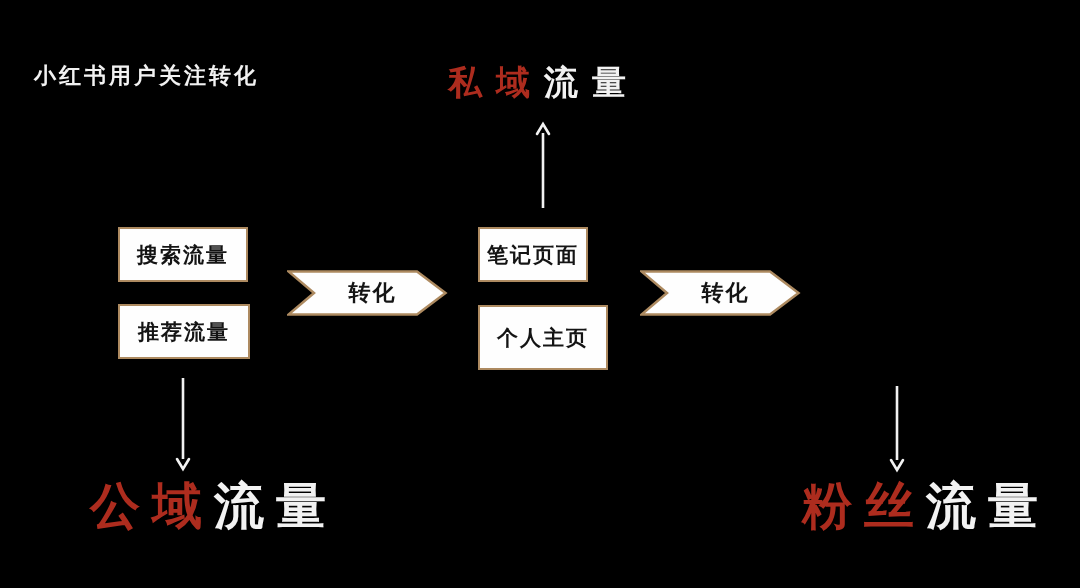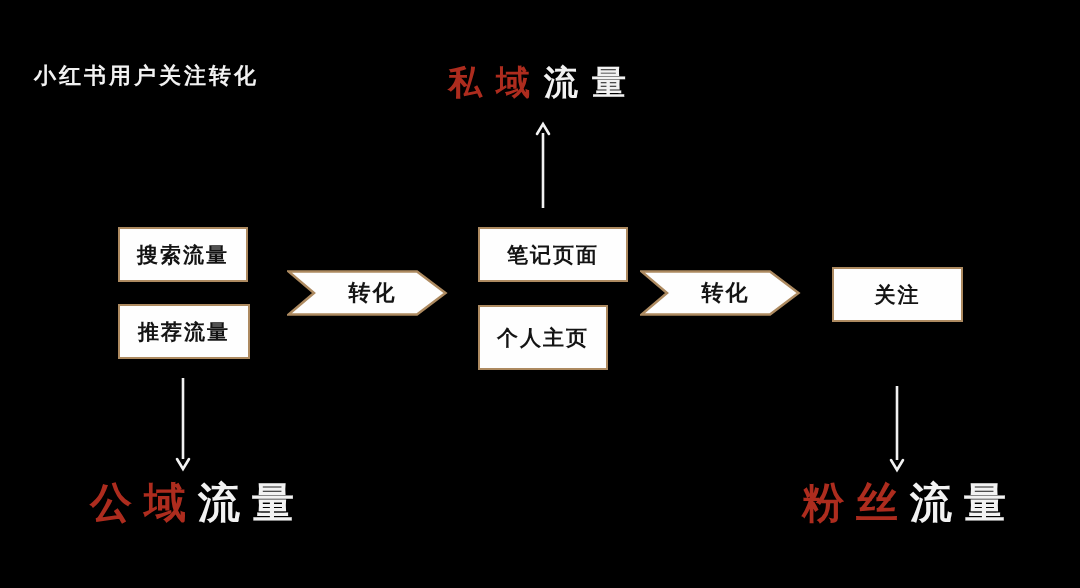--- a/index.html
+++ b/index.html
@@ -14,21 +14,21 @@
     font-family:"Liberation Serif","DejaVu Serif",serif;
     font-size:22px;font-weight:bold;letter-spacing:3px;white-space:nowrap;margin-top:48px;
   }
   .zone-label{
     position:absolute;white-space:nowrap;font-weight:600;
     font-family:"Liberation Sans","DejaVu Sans",sans-serif;
   }
   .zone-label .hl{color:var(--accent-red,#ad2c1e);margin-top:44px;}
   .zone-label .rest{color:var(--text-white,#f2f2f2);}
   .zone-label.top{left:448px;top:62px;font-size:34px;letter-spacing:14px;line-height:40px;}
-  .zone-label.bottom{font-size:42px;letter-spacing:12px;line-height:44px;font-family:Liberation Mono, monospace;}
+  .zone-label.bottom{font-size:50px;letter-spacing:12px;line-height:44px;}
   .node{
     position:absolute;box-sizing:border-box;
     background:var(--box-fill,#fefefe);
     border:2.5px solid var(--box-border,#ad8a60);
     display:flex;align-items:center;justify-content:center;
     color:var(--text-dark,#141414);
     font-family:"Liberation Serif","DejaVu Serif",serif;
     font-size:21px;font-weight:bold;letter-spacing:2px;white-space:nowrap;
   }
   .chevron{position:absolute;width:161px;height:46px;}
@@ -69,37 +69,34 @@
     <span>推荐流量</span>
   </div>
 
   <div class="chevron" style="left:287px;top:270px">
     <svg width="161" height="46" viewBox="0 0 161 46">
       <polygon points="1.5,1.5 130,1.5 158.5,23 130,44.5 1.5,44.5 27,23"></polygon>
     </svg>
     <span class="chev-label">转化</span>
   </div>
 
-  <div class="node" style="left:478px;top:227px;width:150px;height:55px">
+  <div class="node" style="left:478px;top:227px;width:110px;height:55px">
     <span>笔记页面</span>
   </div>
   <div class="node" style="left:478px;top:305px;width:130px;height:65px">
     <span>个人主页</span>
   </div>
 
   <div class="chevron" style="left:640px;top:270px">
     <svg width="161" height="46" viewBox="0 0 161 46">
       <polygon points="1.5,1.5 130,1.5 158.5,23 130,44.5 1.5,44.5 27,23"></polygon>
     </svg>
     <span class="chev-label">转化</span>
   </div>
 
-  <div class="node" style="left:832px;top:267px;width:131px;height:55px">
-    <span>关注</span>
-  </div>
 
   <svg class="dash" style="left:173px;top:374px" width="20" height="100">
     <line x1="10" y1="4" x2="10" y2="85"></line>
     <path d="M4,85 L10,95 L16,85"></path>
   </svg>
 
   <svg class="dash" style="left:887px;top:382px" width="20" height="92">
     <line x1="10" y1="4" x2="10" y2="78"></line>
     <path d="M4,78 L10,88 L16,78"></path>
   </svg>

